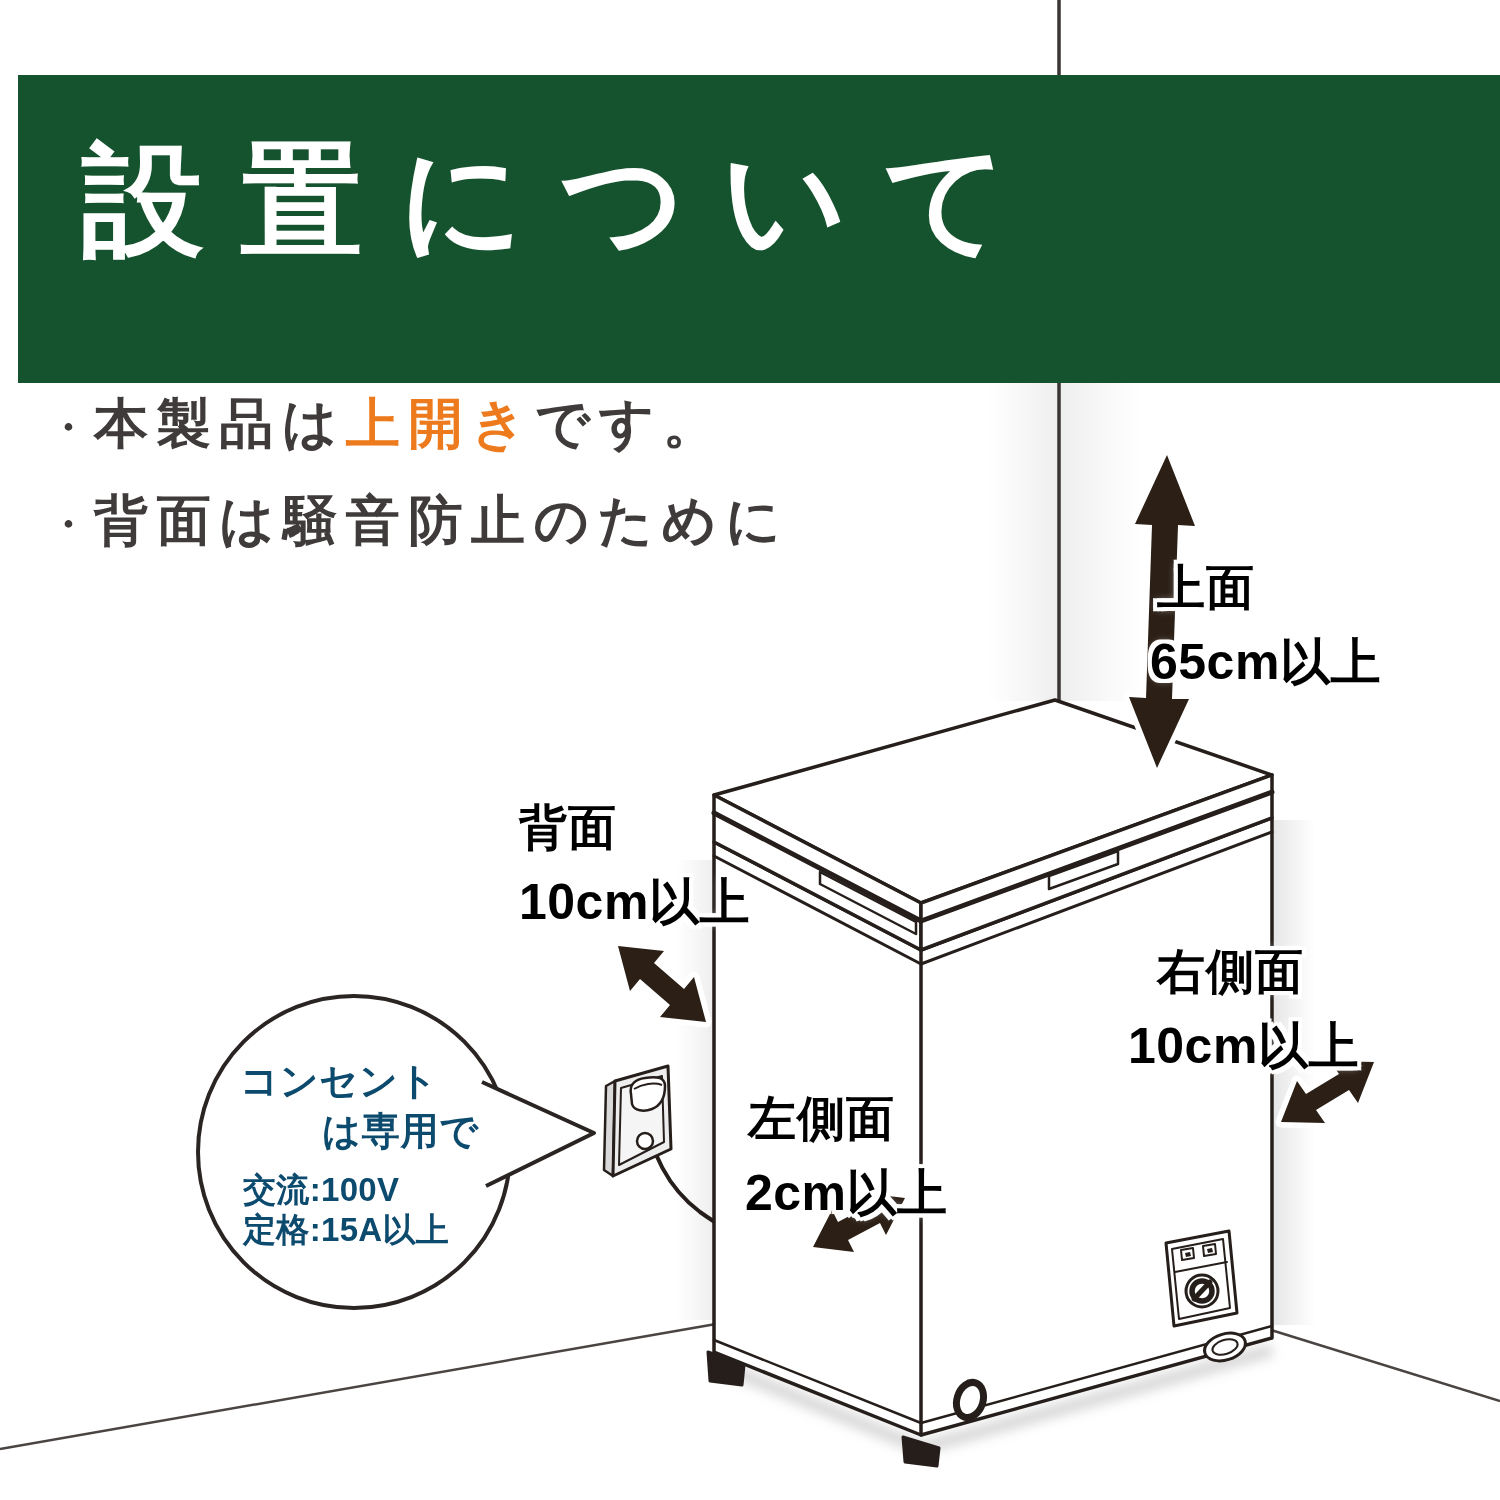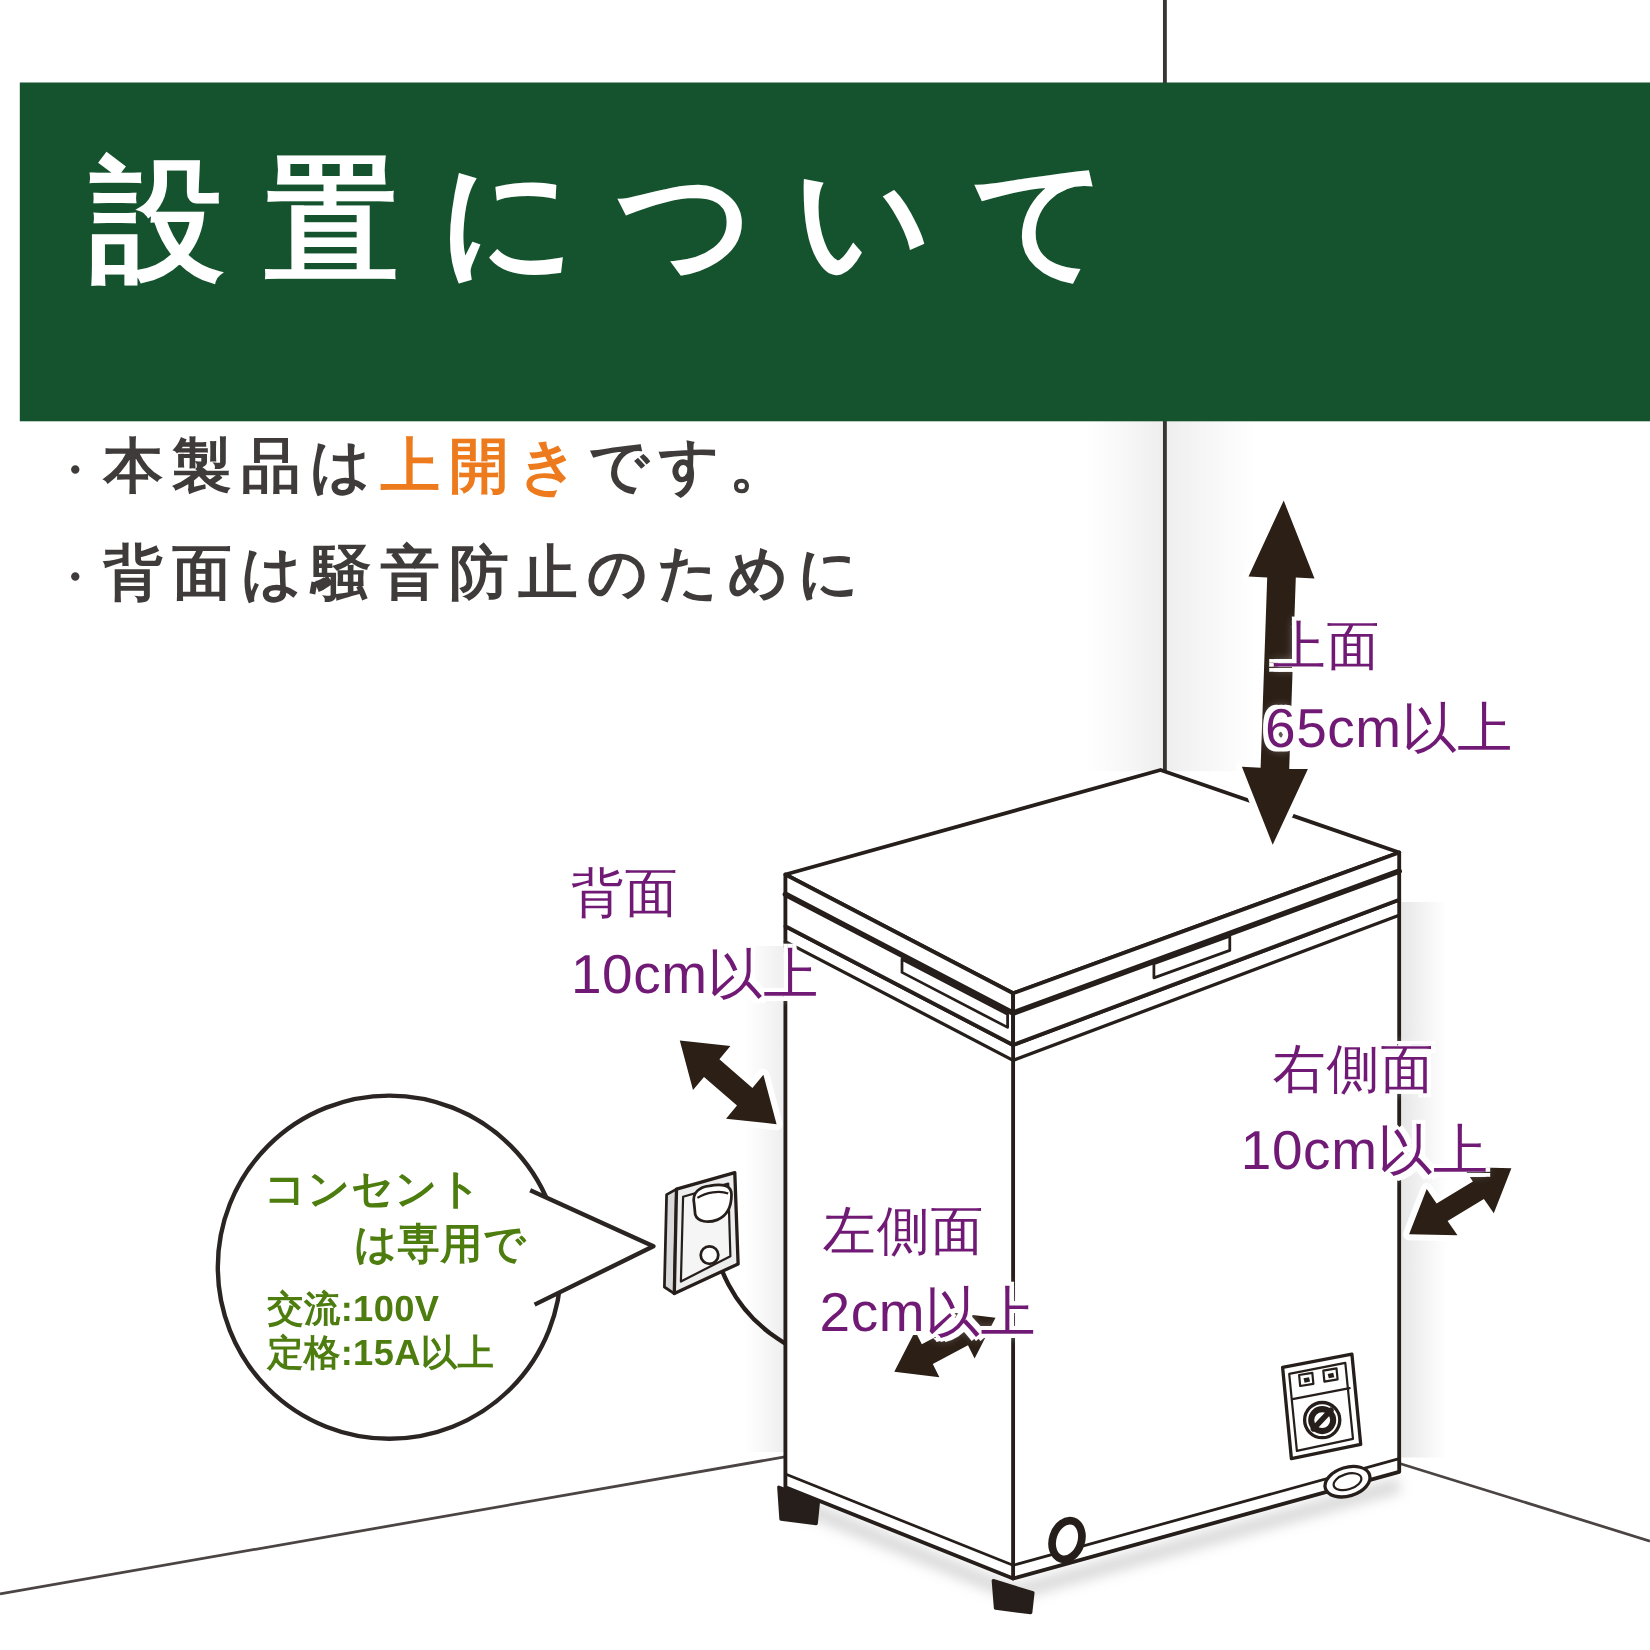--- a/index.html
+++ b/index.html
@@ -18,27 +18,27 @@
     font-size:122px;font-weight:bold;color:#ffffff;letter-spacing:0.30em;white-space:nowrap;
   }
   
   .note-line{
     position:absolute;white-space:nowrap;
     font-size:54px;font-weight:600;color:#3f3b3a;letter-spacing:0.16em;
   }
   .note-bullet{display:inline-block;width:46px;font-size:40px;vertical-align:middle;}
   .accent{color:#ed7a1c;}
   
-  .dlabel{position:absolute;white-space:nowrap;color:#701a75;font-weight:400;
+  .dlabel{position:absolute;white-space:nowrap;color:#000000;font-weight:700;
     text-shadow:-4px -4px 0 #fff,4px -4px 0 #fff,-4px 4px 0 #fff,4px 4px 0 #fff,
                 -4px 0 0 #fff,4px 0 0 #fff,0 -4px 0 #fff,0 4px 0 #fff,0 0 10px #fff;}
   .dname{font-size:48px;letter-spacing:0.02em;}
   .dvalue{font-size:50px;letter-spacing:0.01em;margin-top:9px;}
   
-  .btxt{position:absolute;white-space:nowrap;color:#4d7c0f;}
+  .btxt{position:absolute;white-space:nowrap;color:#0c4a6e;}
   .btxt.b-bold{font-size:38px;font-weight:800;letter-spacing:0.02em;}
   .btxt.b-spec{font-size:33px;font-weight:600;letter-spacing:0.01em;}
 </style>
 </head>
 <body>
 
 <div id="canvas">
 
   <svg id="scene" width="1500" height="1500" viewBox="0 0 1500 1500">
     <defs>
@@ -140,21 +140,21 @@
     <span class="note-bullet">・</span><span>背面は騒音防止のために</span>
   </div>
   <div class="note-line" style="left:48px;top:388px;">
     <span class="note-bullet">・</span><span>本製品は</span><span class="accent">上開き</span><span>です。</span>
   </div>
 
   <div class="dlabel" style="left:1150px;top:556px;">
     <div class="dname" style="margin-left:7px;">上面</div>
     <div class="dvalue">65cm以上</div>
   </div>
-  <div class="dlabel" style="left:519px;top:780px;">
+  <div class="dlabel" style="left:519px;top:796px;">
     <div class="dname">背面</div>
     <div class="dvalue">10cm以上</div>
   </div>
   <div class="dlabel" style="left:1128px;top:940px;">
     <div class="dname" style="margin-left:29px;">右側面</div>
     <div class="dvalue">10cm以上</div>
   </div>
   <div class="dlabel" style="left:745px;top:1058px;margin-top:29px;">
     <div class="dname" style="margin-left:3px;">左側面</div>
     <div class="dvalue">2cm以上</div>

